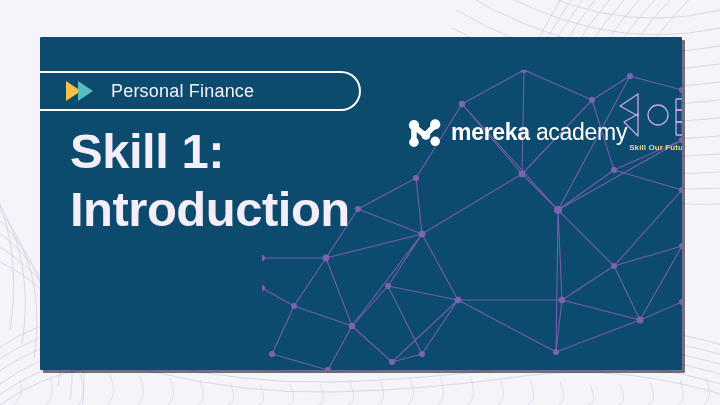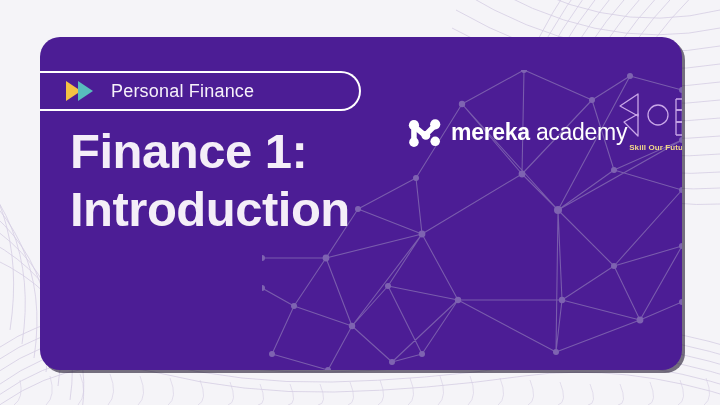--- a/index.html
+++ b/index.html
@@ -28,22 +28,22 @@
     pointer-events: none;
   }
 
   
   #slide-card {
     position: absolute;
     left: 40px;
     top: 37px;
     width: 642px;
     height: 333px;
-    background: #4c1d95;
-    border-radius: 20px;
+    background: #0c4a6e;
+    border-radius: 1px;
     overflow: hidden;
     box-shadow: 3px 3px 0 rgba(10,0,25,0.55);
   }
 
   
   #network-graphic {
     position: absolute;
     right: 0;
     bottom: 0;
     width: 420px;
@@ -316,17 +316,17 @@
           <path d="M62 7 L62 43"></path>
           <path d="M62 7 L84 7 L84 18 L62 18"></path>
           <path d="M62 18 L78 18 L78 30 L62 30"></path>
           <path d="M62 30 L74 30 L74 43 L62 43"></path>
           <path d="M70 7 L70 43"></path>
         </g>
       </svg>
       <div id="sof-tagline">Skill Our Future</div>
     </div>
 
-    <h1 id="slide-title">Finance 1:
+    <h1 id="slide-title">Skill 1:
 Introduction</h1>
 
   </div>
 </div>
 
 </body></html>

